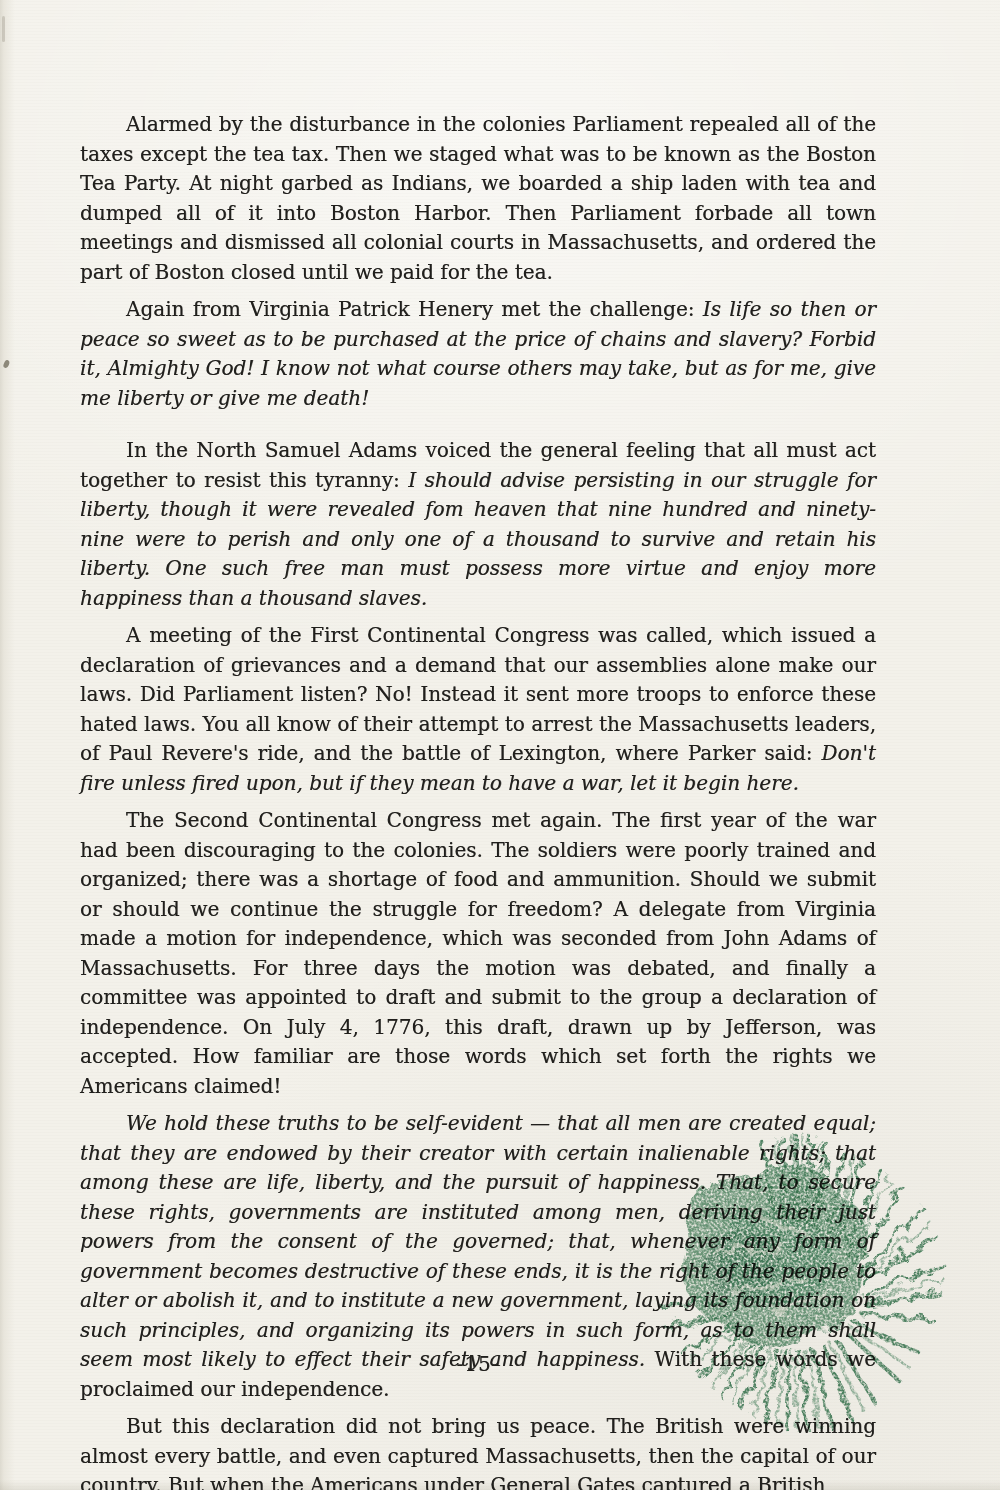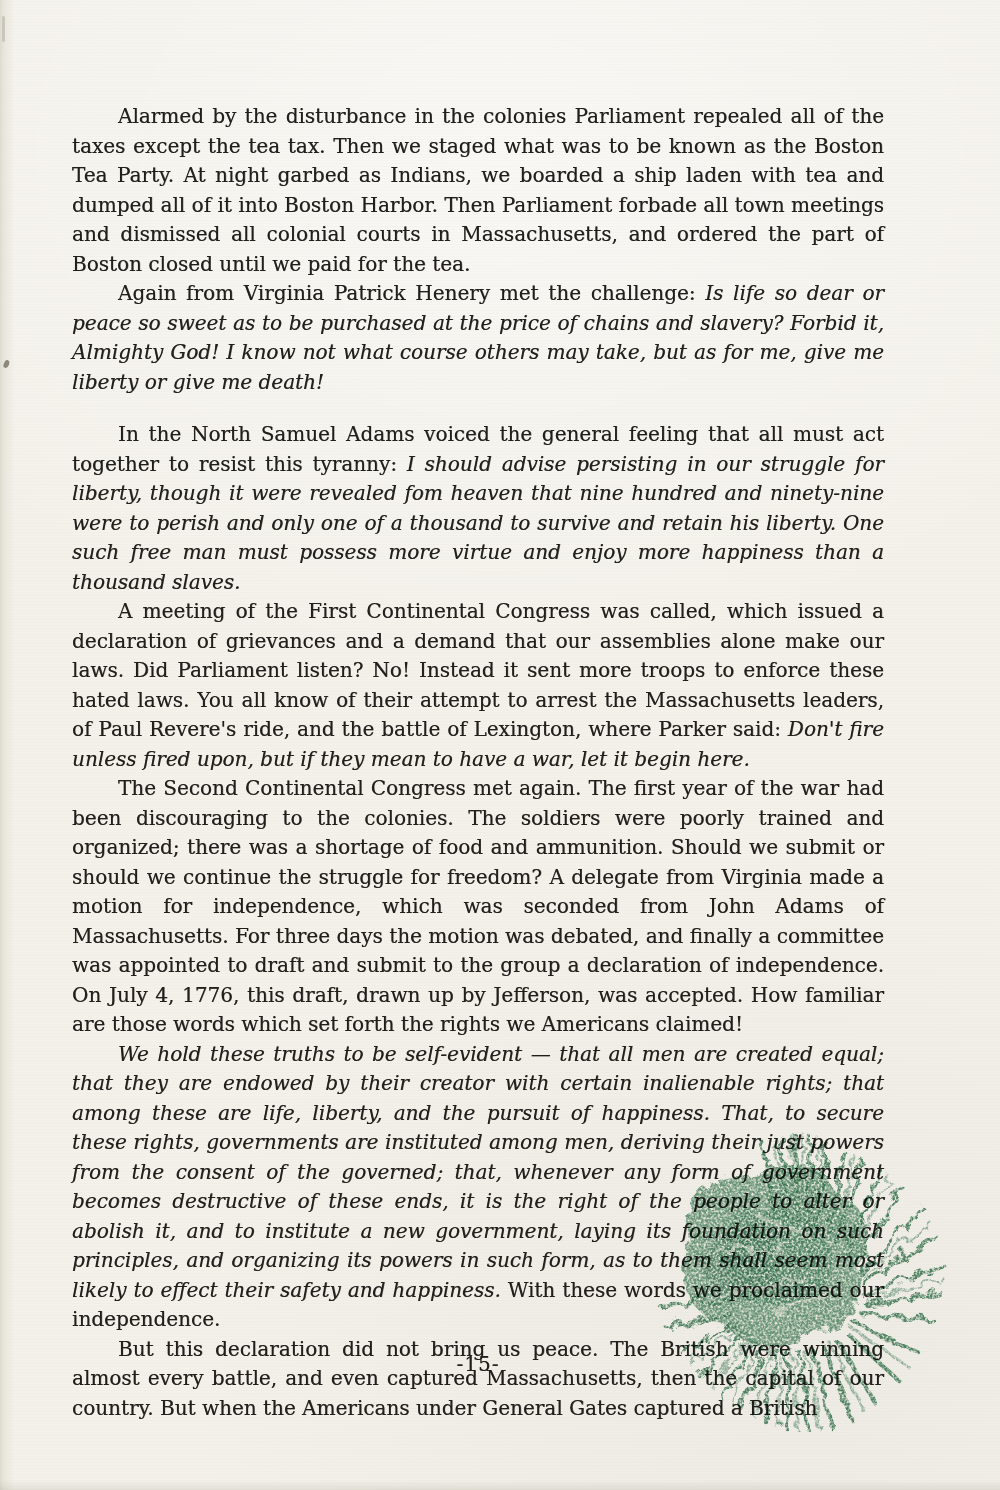--- a/index.html
+++ b/index.html
@@ -60,21 +60,21 @@
     position: absolute;
     left: 72px;
     top: 102px;
     width: 812px;
     color: var(--ink, #201f1c);
     font-size: 20px;
     line-height: 29.5px;
     text-shadow: 0.35px 0.25px 0 rgba(30,29,26,0.6);
   }
   .para {
-    margin: 0;
+    margin: 8px;
     text-align: justify;
   }
   .para.indent { text-indent: 46px; }
   .para.gap    { margin-top: 23px; }
   .seg-regular { font-style: normal; }
   .seg-italic  { font-style: italic; }
 
   .page-number {
     position: absolute;
     left: 72px;
@@ -121,21 +121,21 @@
 <body>
 
 <div class="paper-texture"></div>
 <div class="page-edge-left"></div>
 <div class="page-edge-bottom"></div>
 <div class="speck-1"></div>
 <div class="speck-2"></div>
 
 <div class="page-text">
     <p class="para indent"><span class="seg-regular">Alarmed by the disturbance in the colonies Parliament repealed all of the taxes except the tea tax. Then we staged what was to be known as the Boston Tea Party. At night garbed as Indians, we boarded a ship laden with tea and dumped all of it into Boston Harbor. Then Parliament forbade all town meetings and dismissed all colonial courts in Massachusetts, and ordered the part of Boston closed until we paid for the tea.</span></p>
-    <p class="para indent"><span class="seg-regular">Again from Virginia Patrick Henery met the challenge: </span><span class="seg-italic">Is life so dear or peace so sweet as to be purchased at the price of chains and slavery? Forbid it, Almighty God! I know not what course others may take, but as for me, give me liberty or give me death!</span></p>
+    <p class="para indent"><span class="seg-regular">Again from Virginia Patrick Henery met the challenge: </span><span class="seg-italic">Is life so then or peace so sweet as to be purchased at the price of chains and slavery? Forbid it, Almighty God! I know not what course others may take, but as for me, give me liberty or give me death!</span></p>
     <p class="para indent gap"><span class="seg-regular">In the North Samuel Adams voiced the general feeling that all must act together to resist this tyranny: </span><span class="seg-italic">I should advise persisting in our struggle for liberty, though it were revealed fom heaven that nine hundred and ninety-nine were to perish and only one of a thousand to survive and retain his liberty. One such free man must possess more virtue and enjoy more happiness than a thousand slaves.</span></p>
     <p class="para indent"><span class="seg-regular">A meeting of the First Continental Congress was called, which issued a declaration of grievances and a demand that our assemblies alone make our laws. Did Parliament listen? No! Instead it sent more troops to enforce these hated laws. You all know of their attempt to arrest the Massachusetts leaders, of Paul Revere's ride, and the battle of Lexington, where Parker said: </span><span class="seg-italic">Don't fire unless fired upon, but if they mean to have a war, let it begin here.</span></p>
     <p class="para indent"><span class="seg-regular">The Second Continental Congress met again. The first year of the war had been discouraging to the colonies. The soldiers were poorly trained and organized; there was a shortage of food and ammunition. Should we submit or should we continue the struggle for freedom? A delegate from Virginia made a motion for independence, which was seconded from John Adams of Massachusetts. For three days the motion was debated, and finally a committee was appointed to draft and submit to the group a declaration of independence. On July 4, 1776, this draft, drawn up by Jefferson, was accepted. How familiar are those words which set forth the rights we Americans claimed!</span></p>
     <p class="para indent"><span class="seg-italic">We hold these truths to be self-evident — that all men are created equal; that they are endowed by their creator with certain inalienable rights; that among these are life, liberty, and the pursuit of happiness. That, to secure these rights, governments are instituted among men, deriving their just powers from the consent of the governed; that, whenever any form of government becomes destructive of these ends, it is the right of the people to alter or abolish it, and to institute a new government, laying its foundation on such principles, and organizing its powers in such form, as to them shall seem most likely to effect their safety and happiness. </span><span class="seg-regular">With these words we proclaimed our independence.</span></p>
     <p class="para indent"><span class="seg-regular">But this declaration did not bring us peace. The British were winning almost every battle, and even captured Massachusetts, then the capital of our country. But when the Americans under General Gates captured a British</span></p>
   </div>
 
 <div class="page-number">-15-</div>
 
 <svg class="stamp" viewBox="0 0 312 312" xmlns="http://www.w3.org/2000/svg">

